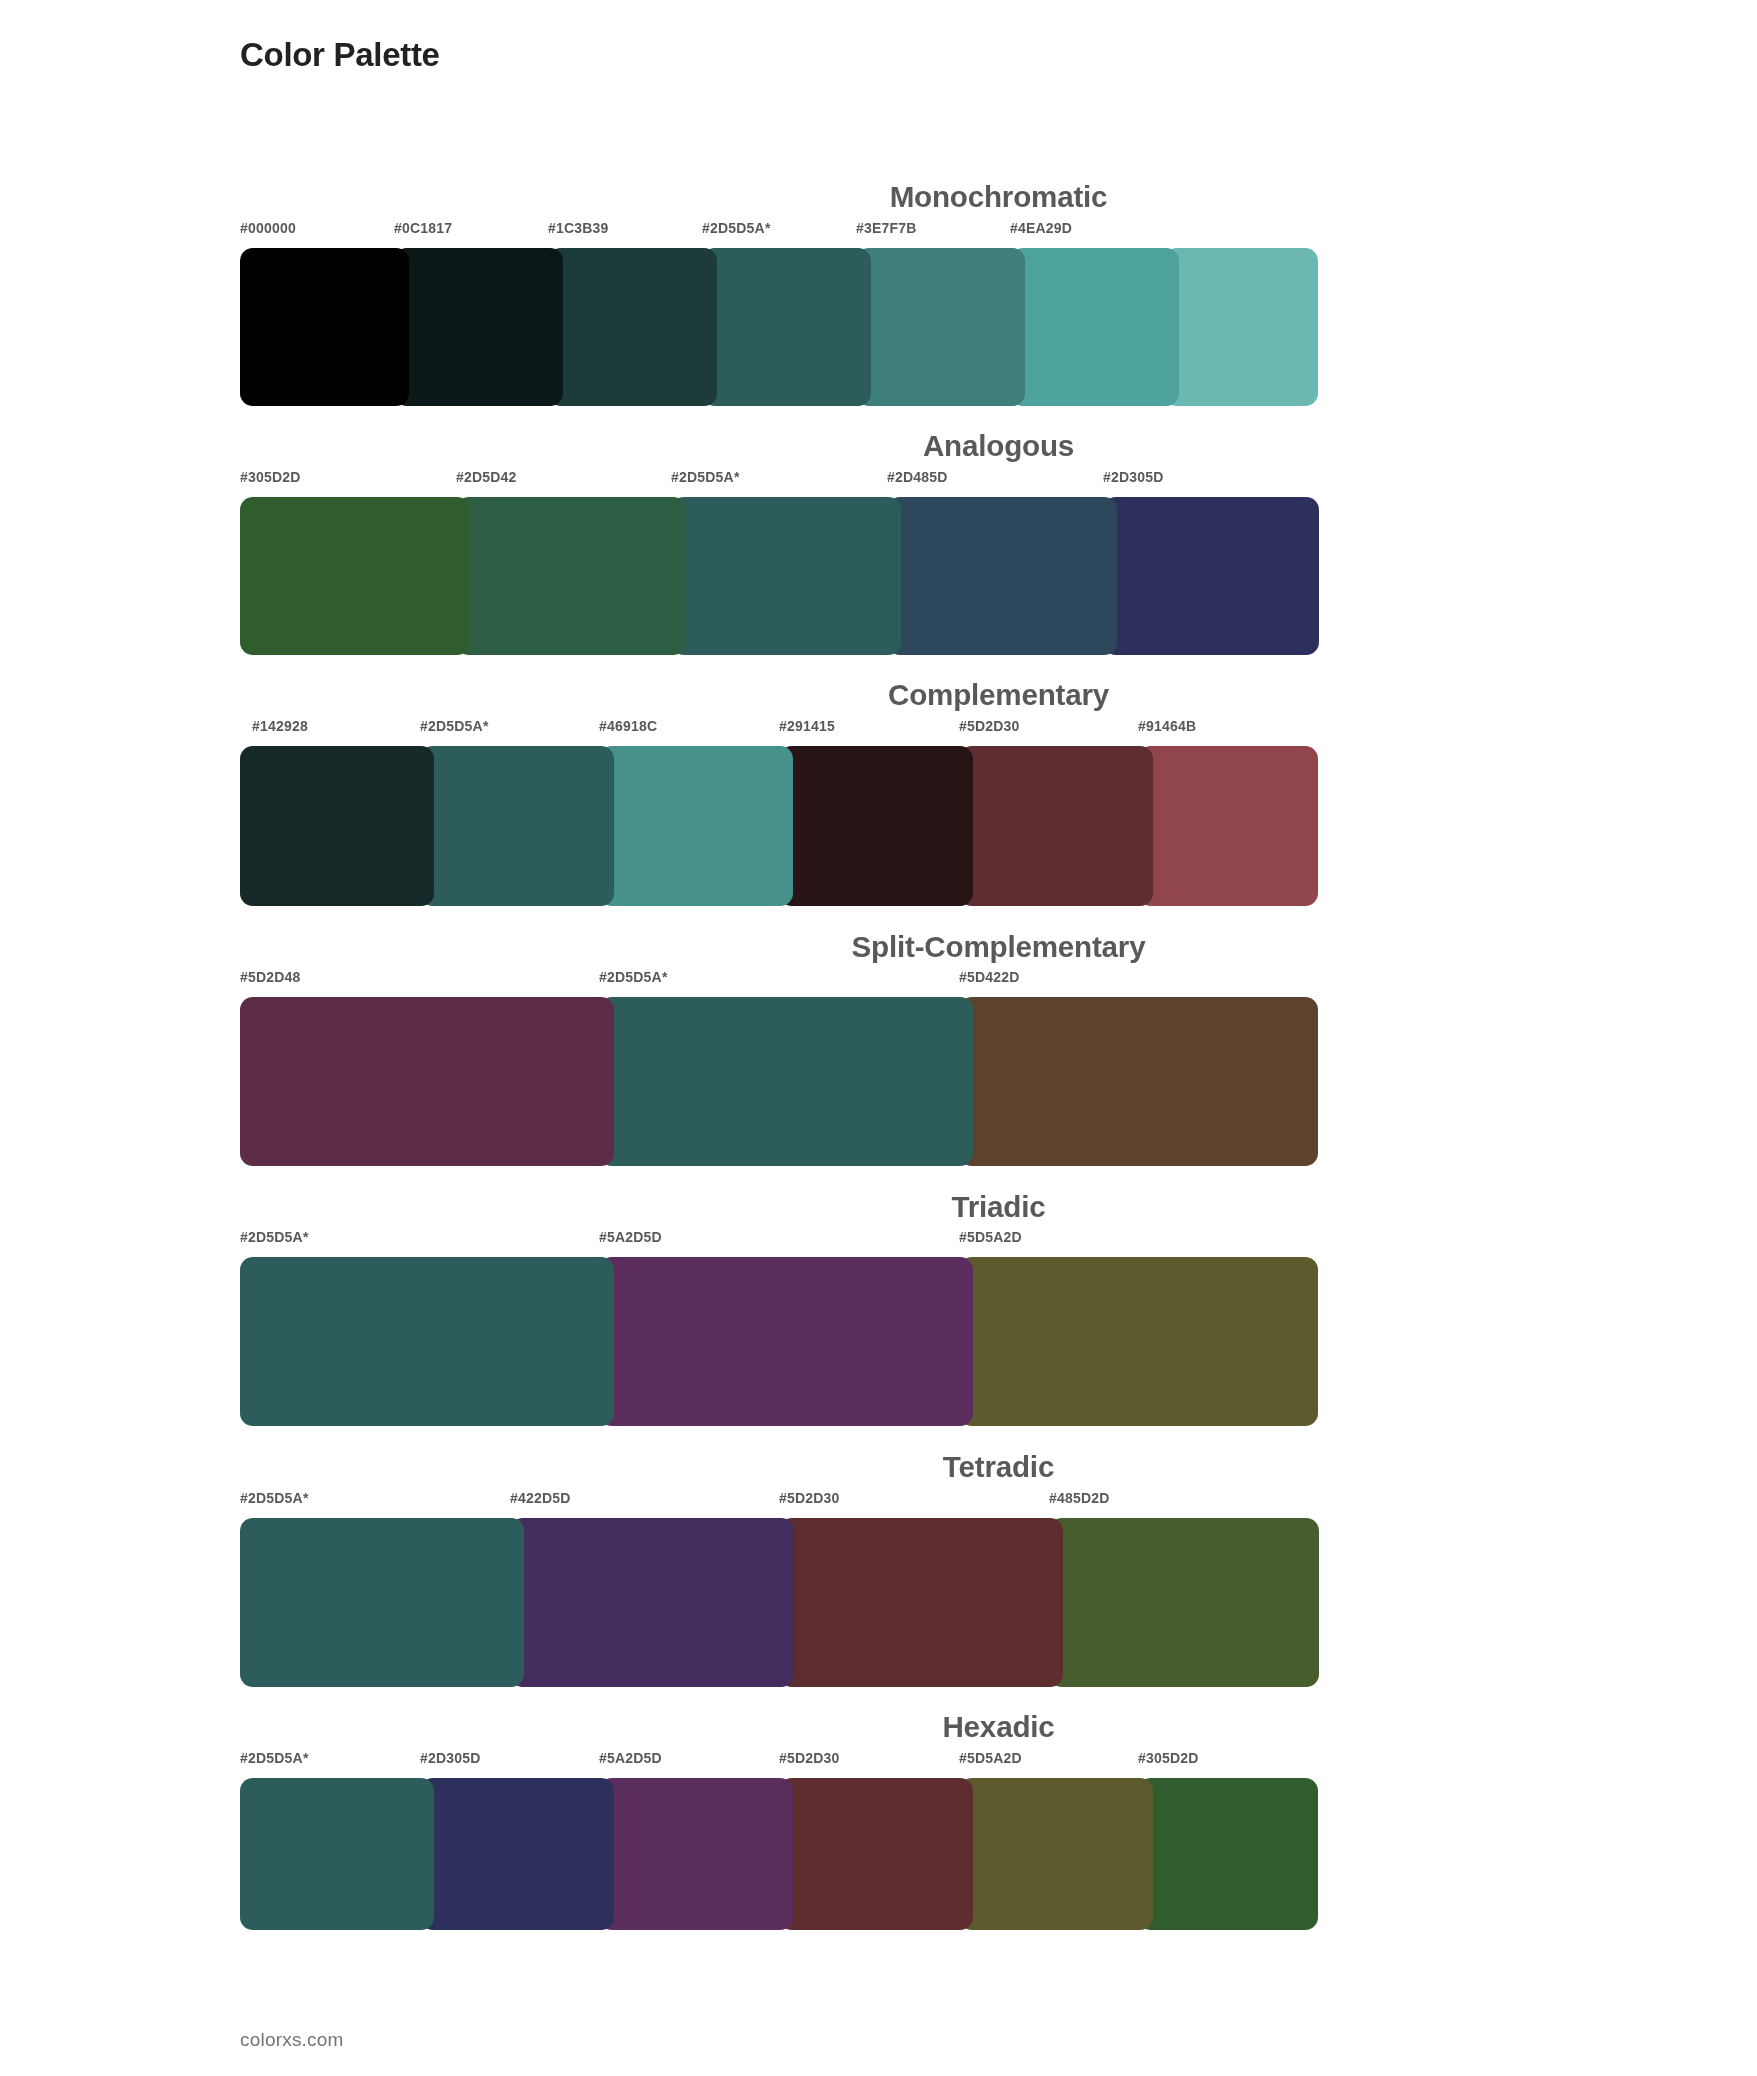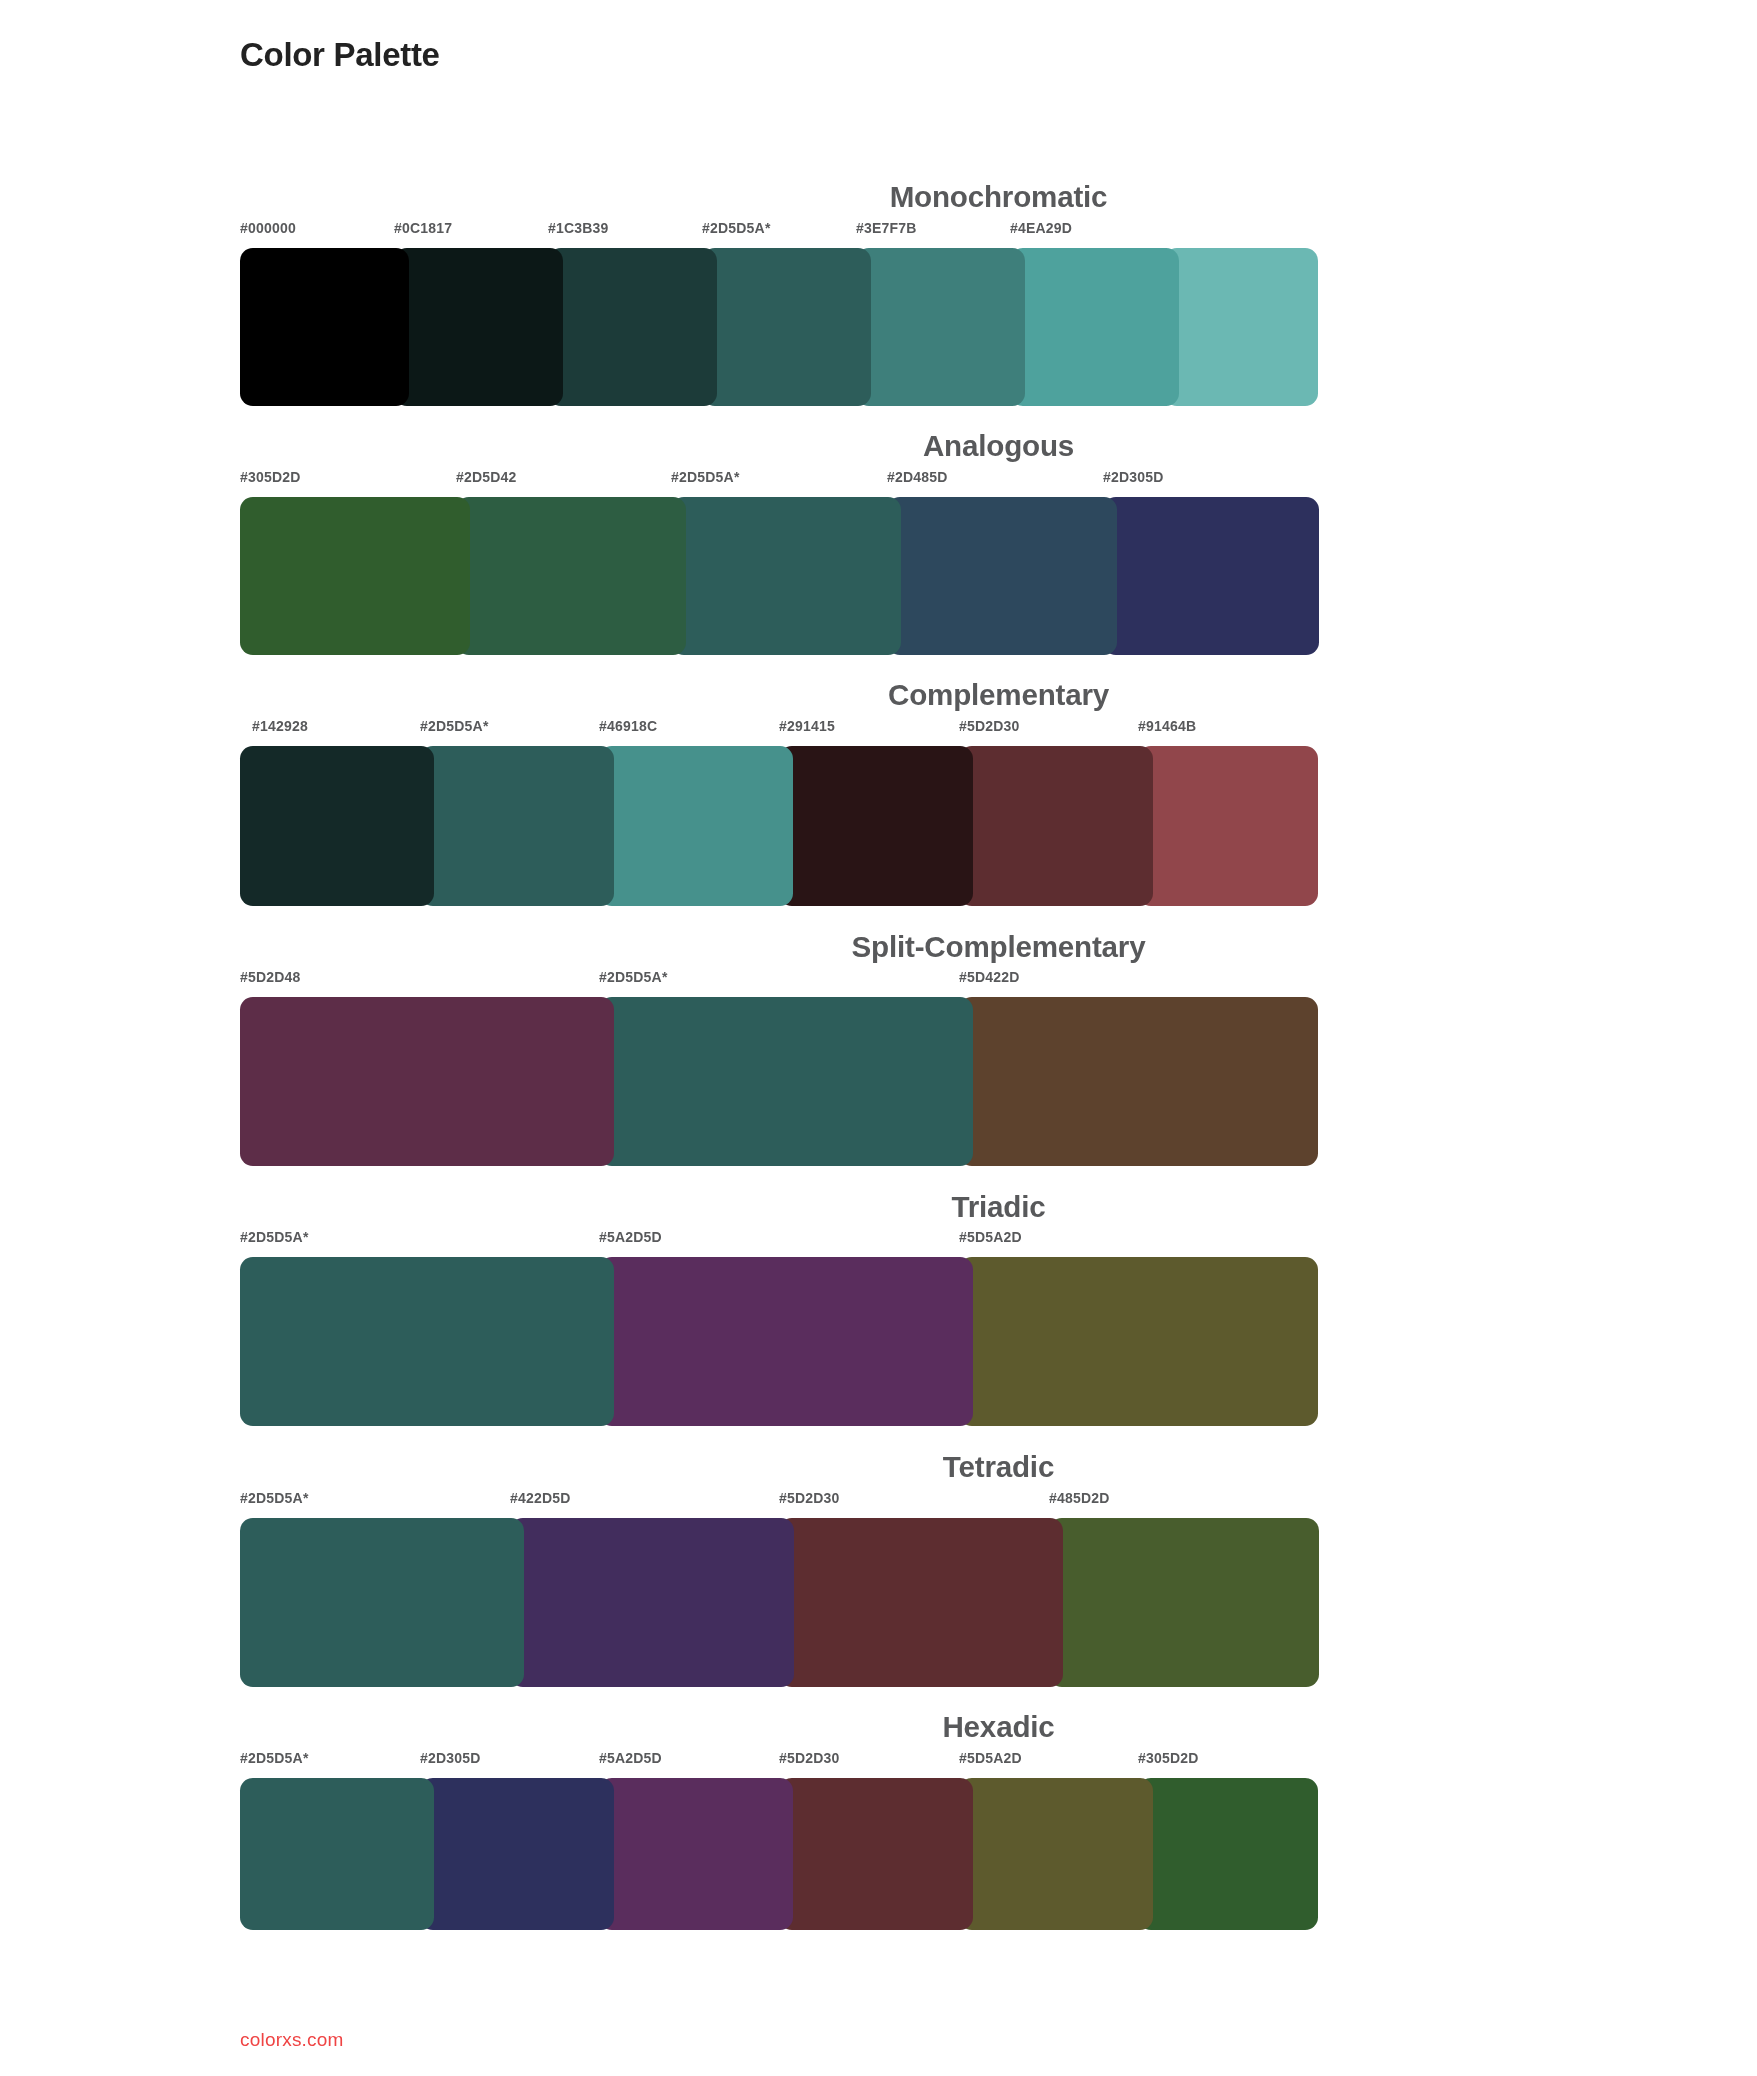--- a/index.html
+++ b/index.html
@@ -107,21 +107,21 @@
   .h-split  .swatch { height: 169px; }
   .h-tri    .swatch { height: 169px; }
   .h-tetra  .swatch { height: 169px; }
   .h-hex    .swatch { height: 152px; }
 
   .footer {
     position: absolute;
     left: 240px;
     top: 2029px;
     font-size: 19px;
-    color: #ef4444;
+    color: #737373;
     font-weight: normal;
     letter-spacing: 0.2px;
   }
 </style>
 </head>
 <body>
 
 <div class="page">
 
   <div class="header-block">

